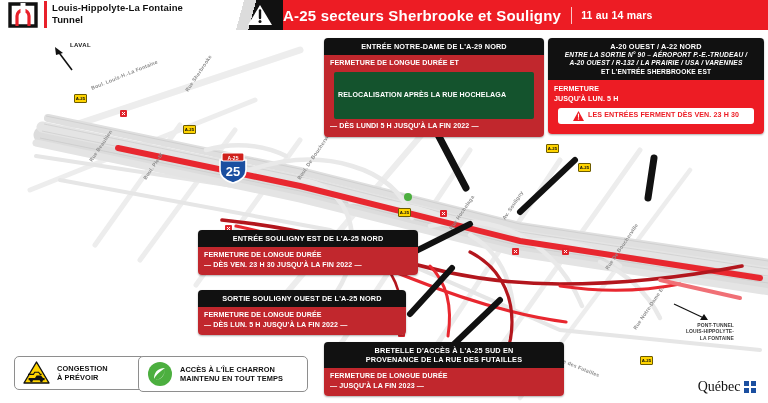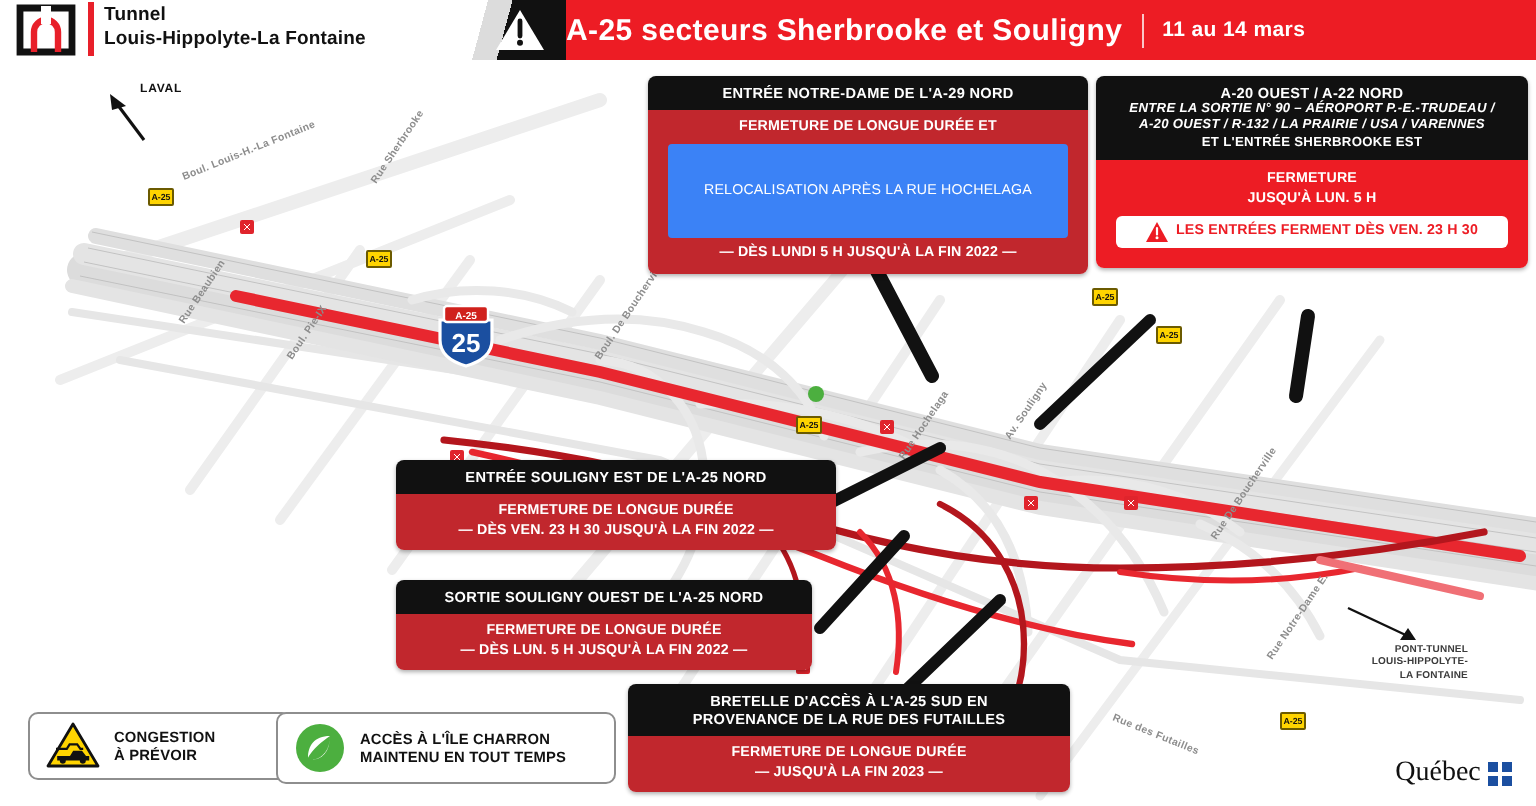--- a/index.html
+++ b/index.html
@@ -42,25 +42,25 @@
       background:linear-gradient(45deg,transparent 42%,#fff 42% 58%,transparent 58%),
                  linear-gradient(-45deg,transparent 42%,#fff 42% 58%,transparent 58%);}
   .gmark{position:absolute;width:8px;height:8px;background:#4caf3f;border-radius:50%;}
 
   
   .box{position:absolute;border-radius:4px;overflow:hidden;
        box-shadow:0 1px 2px rgba(0,0,0,.32);z-index:6;}
   .box .hd{background:#111;color:#fff;font-size:7.3px;font-weight:bold;
            text-align:center;padding:4px 6px 4px;line-height:9px;letter-spacing:.15px;}
   .box .bd{background:#c1272d;color:#fff;font-size:7.1px;font-weight:bold;
-           text-align:center;padding:4px 6px 5px;line-height:9.5px;letter-spacing:.1px;}
+           text-align:left;padding:4px 6px 5px;line-height:9.5px;letter-spacing:.1px;}
   .box .bd.bright{background:#ed1c24;padding:5px 6px 6px;}
   .box .bd .ln{display:block;}
-  .green{display:block;background:#3b82f6;margin:3px 4px;padding:19px 4px;border-radius:2px;
-         font-size:7.1px;font-weight:normal;color:#fff;}
+  .green{display:block;background:#14532d;margin:3px 4px;padding:19px 4px;border-radius:2px;
+         font-size:7.1px;font-weight:bold;color:#fff;}
   .alert{display:flex;align-items:center;justify-content:center;gap:4px;
          background:#fff;color:#ed1c24;border-radius:3px;margin:4px;padding:3px 5px;
          font-size:7.1px;font-weight:bold;}
   .alert svg{flex:0 0 auto;}
   .italic{font-style:italic;}
   .hd .sub{font-weight:bold;font-size:6.6px;line-height:8.4px;display:block;}
 
   
   #leaders{position:absolute;left:0;top:0;width:768px;height:403px;z-index:5;pointer-events:none;}
 
@@ -82,22 +82,22 @@
 
   <div class="hdr-logo">
     <svg width="34" height="28" viewBox="0 0 34 28">
       <path d="M4 3 H30 V25 H4 Z" fill="none" stroke="#111" stroke-width="3.4"></path>
       <path d="M11 25 V15 a6 6 0 0 1 12 0 V25" fill="none" stroke="#e8202a" stroke-width="3.2"></path>
       <rect x="14.5" y="2" width="5" height="9" fill="#fff"></rect>
     </svg>
   </div>
   <div class="hdr-bar"></div>
   <div class="hdr-text">
+    <div>Louis-Hippolyte-La Fontaine</div>
     <div>Tunnel</div>
-    <div>Louis-Hippolyte-La Fontaine</div>
   </div>
 
   <div class="hdr-wedge"></div>
   <div class="hdr-warn">
     <svg width="26" height="24" viewBox="0 0 26 24">
       <path d="M13 2 L25 22 H1 Z" fill="#fff"></path>
       <path d="M13 7.5 L13 15" stroke="#111" stroke-width="2.4" stroke-linecap="round"></path>
       <circle cx="13" cy="18.4" r="1.5" fill="#111"></circle>
     </svg>
   </div>
@@ -286,21 +286,21 @@
 </div>
 
 <div class="box" style="left:198px;top:290px;width:208px;">
   <div class="hd">SORTIE SOULIGNY OUEST DE L'A-25 NORD</div>
   <div class="bd">
     <span class="ln">FERMETURE DE LONGUE DURÉE</span>
     <span class="ln">— DÈS LUN. 5 H JUSQU'À LA FIN 2022 —</span>
   </div>
 </div>
 
-<div class="box" style="left:314px;top:342px;width:221px;">
+<div class="box" style="left:324px;top:342px;width:240px;">
   <div class="hd">
     <div>BRETELLE D'ACCÈS À L'A-25 SUD EN</div>
     <div>PROVENANCE DE LA RUE DES FUTAILLES</div>
   </div>
   <div class="bd">
     <span class="ln">FERMETURE DE LONGUE DURÉE</span>
     <span class="ln">— JUSQU'À LA FIN 2023 —</span>
   </div>
 </div>
 

